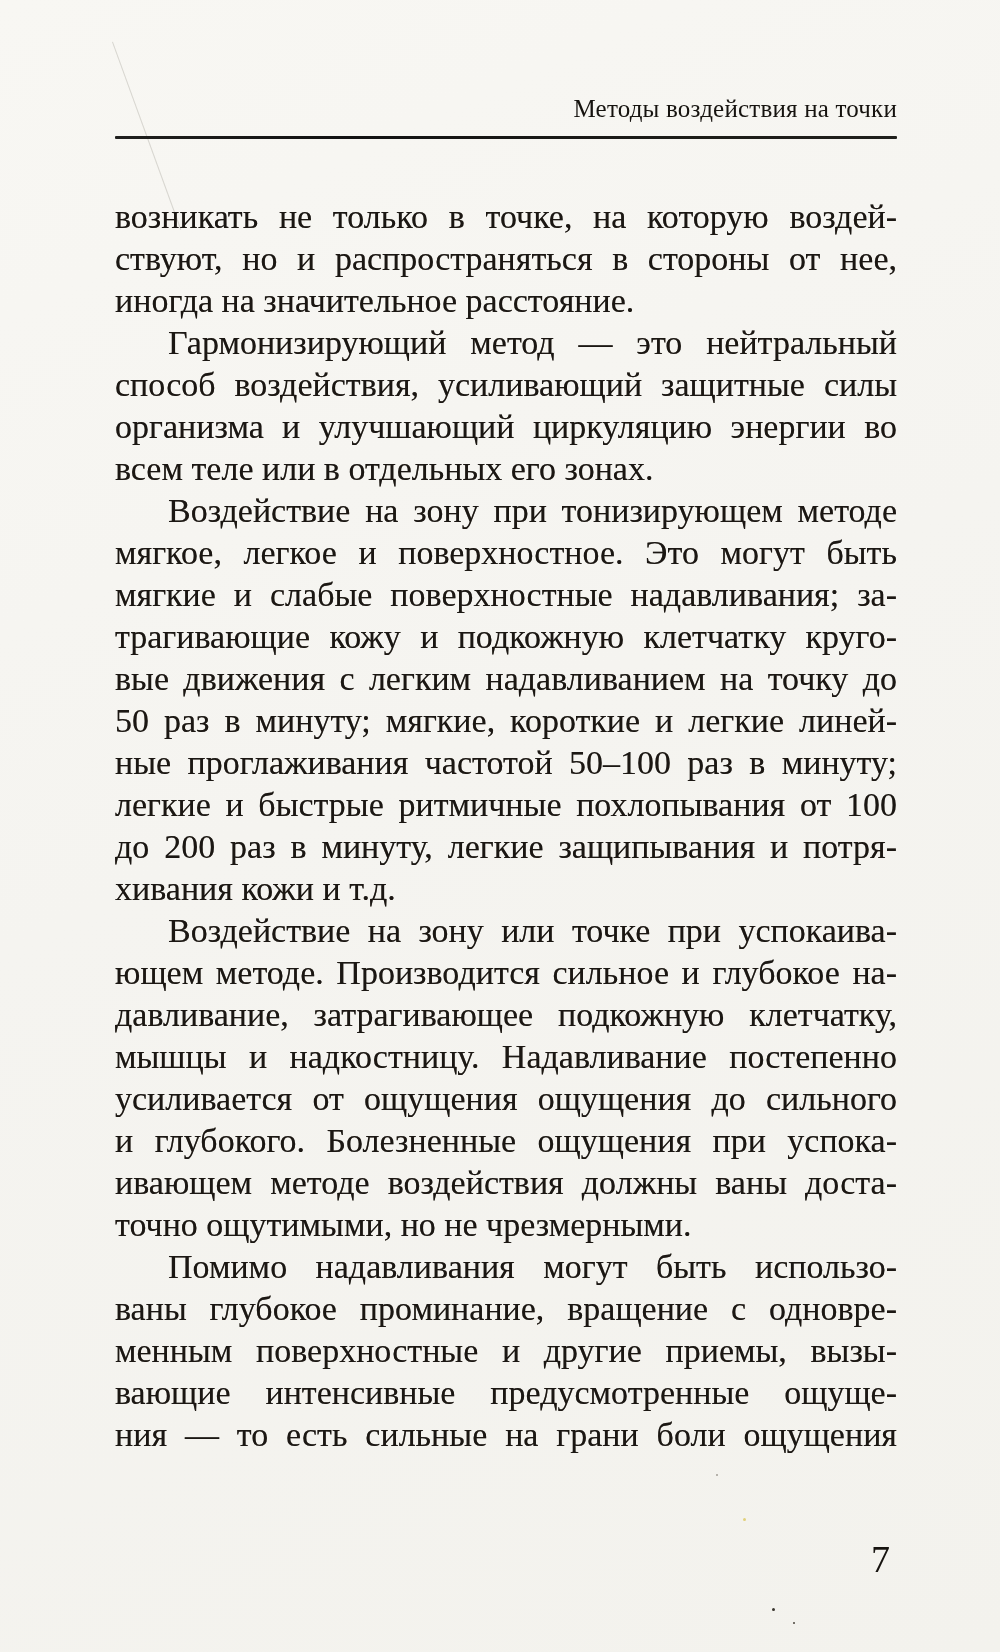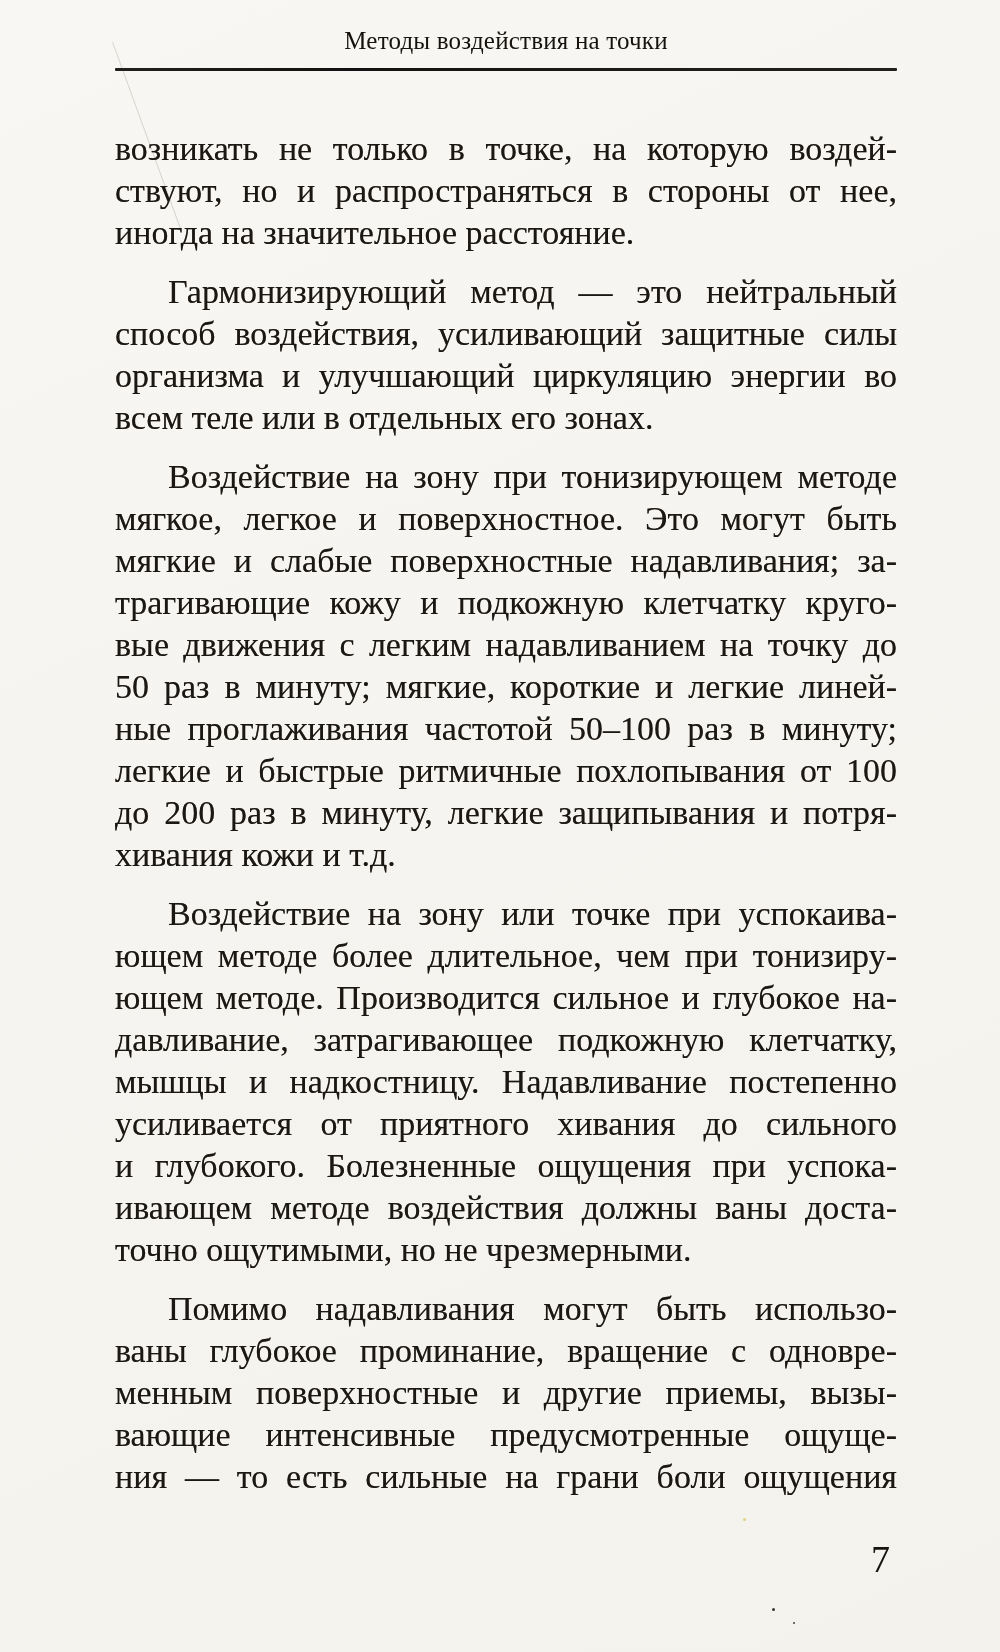--- a/index.html
+++ b/index.html
@@ -16,22 +16,22 @@
     overflow: hidden;
     font-family: "Liberation Serif", "DejaVu Serif", serif;
     color: #1b1713;
   }
   .content {
     position: relative;
     margin-left: 115px;
     width: 782px;
   }
   .running-head {
-    padding-top: 28px;
-    text-align: center;
+    padding-top: 96px;
+    text-align: right;
     font-size: 25px;
     line-height: 26px;
     letter-spacing: 0.2px;
     color: #16130f;
   }
   .header-rule {
     margin-top: 14px;
     height: 3px;
     background: linear-gradient(90deg, #20201e, #121212 30%, #1c1c18 70%, #20201c);
     border-radius: 1px;
@@ -44,21 +44,20 @@
   }
   .line {
     white-space: normal;
   }
   .line.j {
     text-align: justify;
     text-align-last: justify;
   }
   .line.ind {
     text-indent: 53px;
-    margin-top: 17px;
   }
   .page-number {
     position: absolute;
     top: 1540px;
     right: 110px;
     font-size: 38px;
     line-height: 1;
     color: #16130f;
   }
   .scratch {
@@ -113,25 +112,24 @@
         <div class="line j">вые движения с легким надавливанием на точку до</div>
         <div class="line j">50 раз в минуту; мягкие, короткие и легкие линей-</div>
         <div class="line j">ные проглаживания частотой 50–100 раз в минуту;</div>
         <div class="line j">легкие и быстрые ритмичные похлопывания от 100</div>
         <div class="line j">до 200 раз в минуту, легкие защипывания и потря-</div>
         <div class="line">хивания кожи и т.д.</div>
       </div>
 
       <div class="para">
         <div class="line j ind">Воздействие на зону или точке при успокаива-</div>
-        <div class="line j">ющем методе более длительное, чем при тонизиру-</div>
         <div class="line j">ющем методе. Производится сильное и глубокое на-</div>
         <div class="line j">давливание, затрагивающее подкожную клетчатку,</div>
         <div class="line j">мышцы и надкостницу. Надавливание постепенно</div>
-        <div class="line j">усиливается от приятного хивания до сильного</div>
+        <div class="line j">усиливается от ощущения ощущения до сильного</div>
         <div class="line j">и глубокого. Болезненные ощущения при успока-</div>
         <div class="line j">ивающем методе воздействия должны ваны доста-</div>
         <div class="line">точно ощутимыми, но не чрезмерными.</div>
       </div>
 
       <div class="para">
         <div class="line j ind">Помимо надавливания могут быть использо-</div>
         <div class="line j">ваны глубокое проминание, вращение с одновре-</div>
         <div class="line j">менным поверхностные и другие приемы, вызы-</div>
         <div class="line j">вающие интенсивные предусмотренные ощуще-</div>

